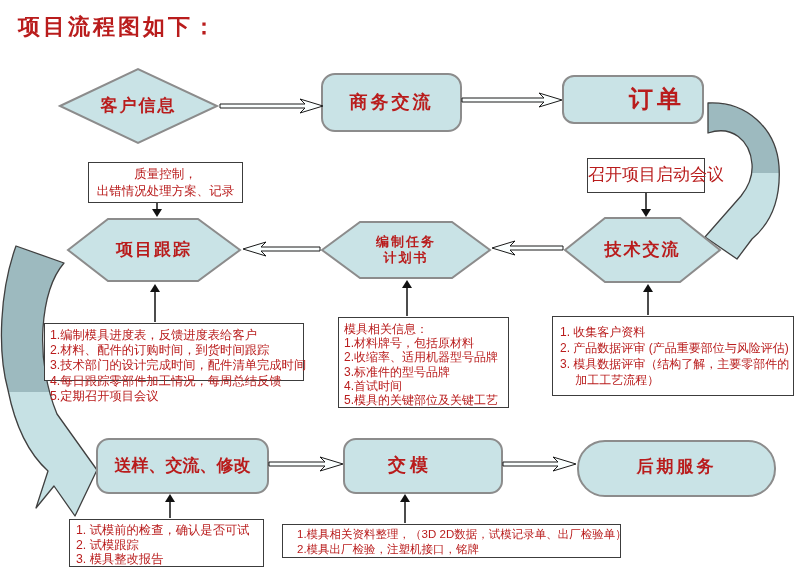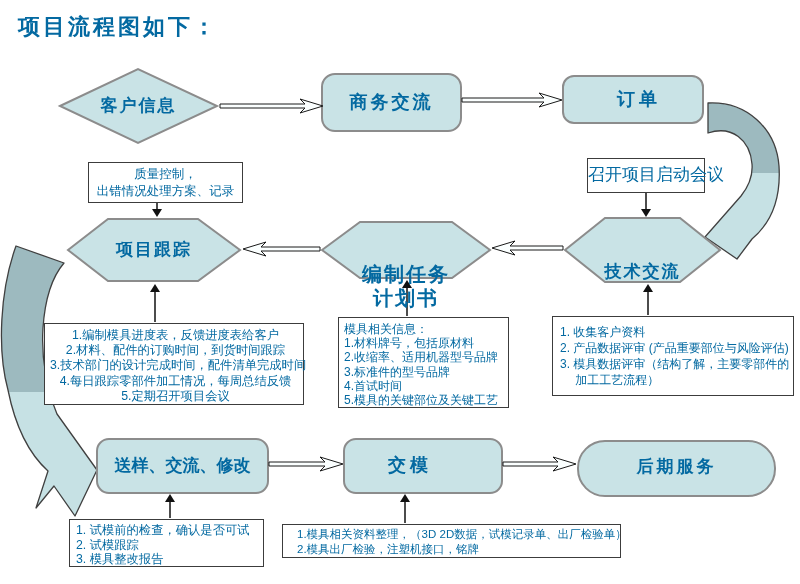--- a/index.html
+++ b/index.html
@@ -1,18 +1,18 @@
 <!DOCTYPE html>
 <html><head>
 <meta charset="utf-8">
 <style>
   html,body{margin:0;padding:0;background:#ffffff;}
   .canvas{
     position:relative;width:800px;height:584px;background:#ffffff;overflow:hidden;
-    font-family:"Liberation Serif","DejaVu Serif",serif;color:#0369a1;
+    font-family:"Liberation Serif","DejaVu Serif",serif;color:#b91c1c;
   }
   .title{
     position:absolute;left:18px;top:12px;font-size:22px;font-weight:bold;
     letter-spacing:3px;white-space:nowrap;
   }
   svg.layer{position:absolute;left:0;top:0;}
   .label{
     position:absolute;display:flex;align-items:center;justify-content:center;
     text-align:center;font-weight:bold;line-height:1.2;pointer-events:none;
   }
@@ -95,41 +95,41 @@
         <polygon points="170,494 165,502 175,502" stroke="none"></polygon>
     </g>
     <g stroke="#111" stroke-width="1.5" fill="#111">
       <line x1="405" y1="523" x2="405" y2="501"></line>
         <polygon points="405,494 400,502 410,502" stroke="none"></polygon>
     </g>
   </svg>
 
   <div class="label" style="left:60px;top:69px;width:157px;height:74px;font-size:17px;letter-spacing:2px;">客户信息</div>
   <div class="label" style="left:322px;top:74px;width:139px;height:57px;font-size:18px;letter-spacing:3px;">商务交流</div>
-  <div class="label" style="left:555px;top:76px;width:168px;height:47px;font-size:18px;letter-spacing:4px;">订单</div>
+  <div class="label" style="left:573px;top:76px;width:168px;height:47px;font-size:24px;letter-spacing:4px;">订单</div>
   <div class="label" style="left:68px;top:219px;width:172px;height:62px;font-size:17px;letter-spacing:2px;">项目跟踪</div>
-  <div class="label label2" style="left:322px;top:222px;width:168px;height:56px;font-size:20px;letter-spacing:2px;margin-top:36px;">
+  <div class="label label2" style="left:322px;top:222px;width:168px;height:56px;font-size:13px;letter-spacing:2px;">
     <div>编制任务</div>
     <div>计划书</div>
   </div>
-  <div class="label" style="left:565px;top:218px;width:155px;height:64px;font-size:17px;letter-spacing:2px;margin-top:22px;">技术交流</div>
+  <div class="label" style="left:565px;top:218px;width:155px;height:64px;font-size:17px;letter-spacing:2px;">技术交流</div>
   <div class="label" style="left:97px;top:439px;width:171px;height:54px;font-size:17px;">送样、交流、修改</div>
   <div class="label" style="left:344px;top:439px;width:132px;height:54px;font-size:18px;letter-spacing:4px;">交模</div>
   <div class="label" style="left:578px;top:441px;width:197px;height:55px;font-size:17px;letter-spacing:3px;font-family:Liberation Mono, monospace;">后期服务</div>
 
   <div class="note center" style="left:88px;top:162px;width:155px;height:41px;padding-top:3px;font-size:12.5px;line-height:17px;text-align:center;">
     <div class="line">质量控制，</div>
     <div class="line">出错情况处理方案、记录</div>
   </div>
 
   <div class="note center" style="left:587px;top:158px;width:118px;height:35px;padding-top:8px;font-size:17px;">
     <div class="line">召开项目启动会议</div>
   </div>
 
-  <div class="note" style="left:44px;top:323px;width:260px;height:82px;padding:4px 2px 16px 5px;line-height:15.2px;text-align:center;">
+  <div class="note" style="left:44px;top:323px;width:260px;height:58px;padding:4px 2px 16px 5px;line-height:15.2px;">
     <div class="line">1.编制模具进度表，反馈进度表给客户</div>
     <div class="line">2.材料、配件的订购时间，到货时间跟踪</div>
     <div class="line">3.技术部门的设计完成时间，配件清单完成时间</div>
     <div class="line">4.每日跟踪零部件加工情况，每周总结反馈</div>
     <div class="line">5.定期召开项目会议</div>
   </div>
 
   <div class="note" style="left:338px;top:317px;width:171px;height:91px;padding:4px 0 0 5px;line-height:14.2px;font-size:12px;">
     <div class="line">模具相关信息：</div>
     <div class="line">1.材料牌号，包括原材料</div>

